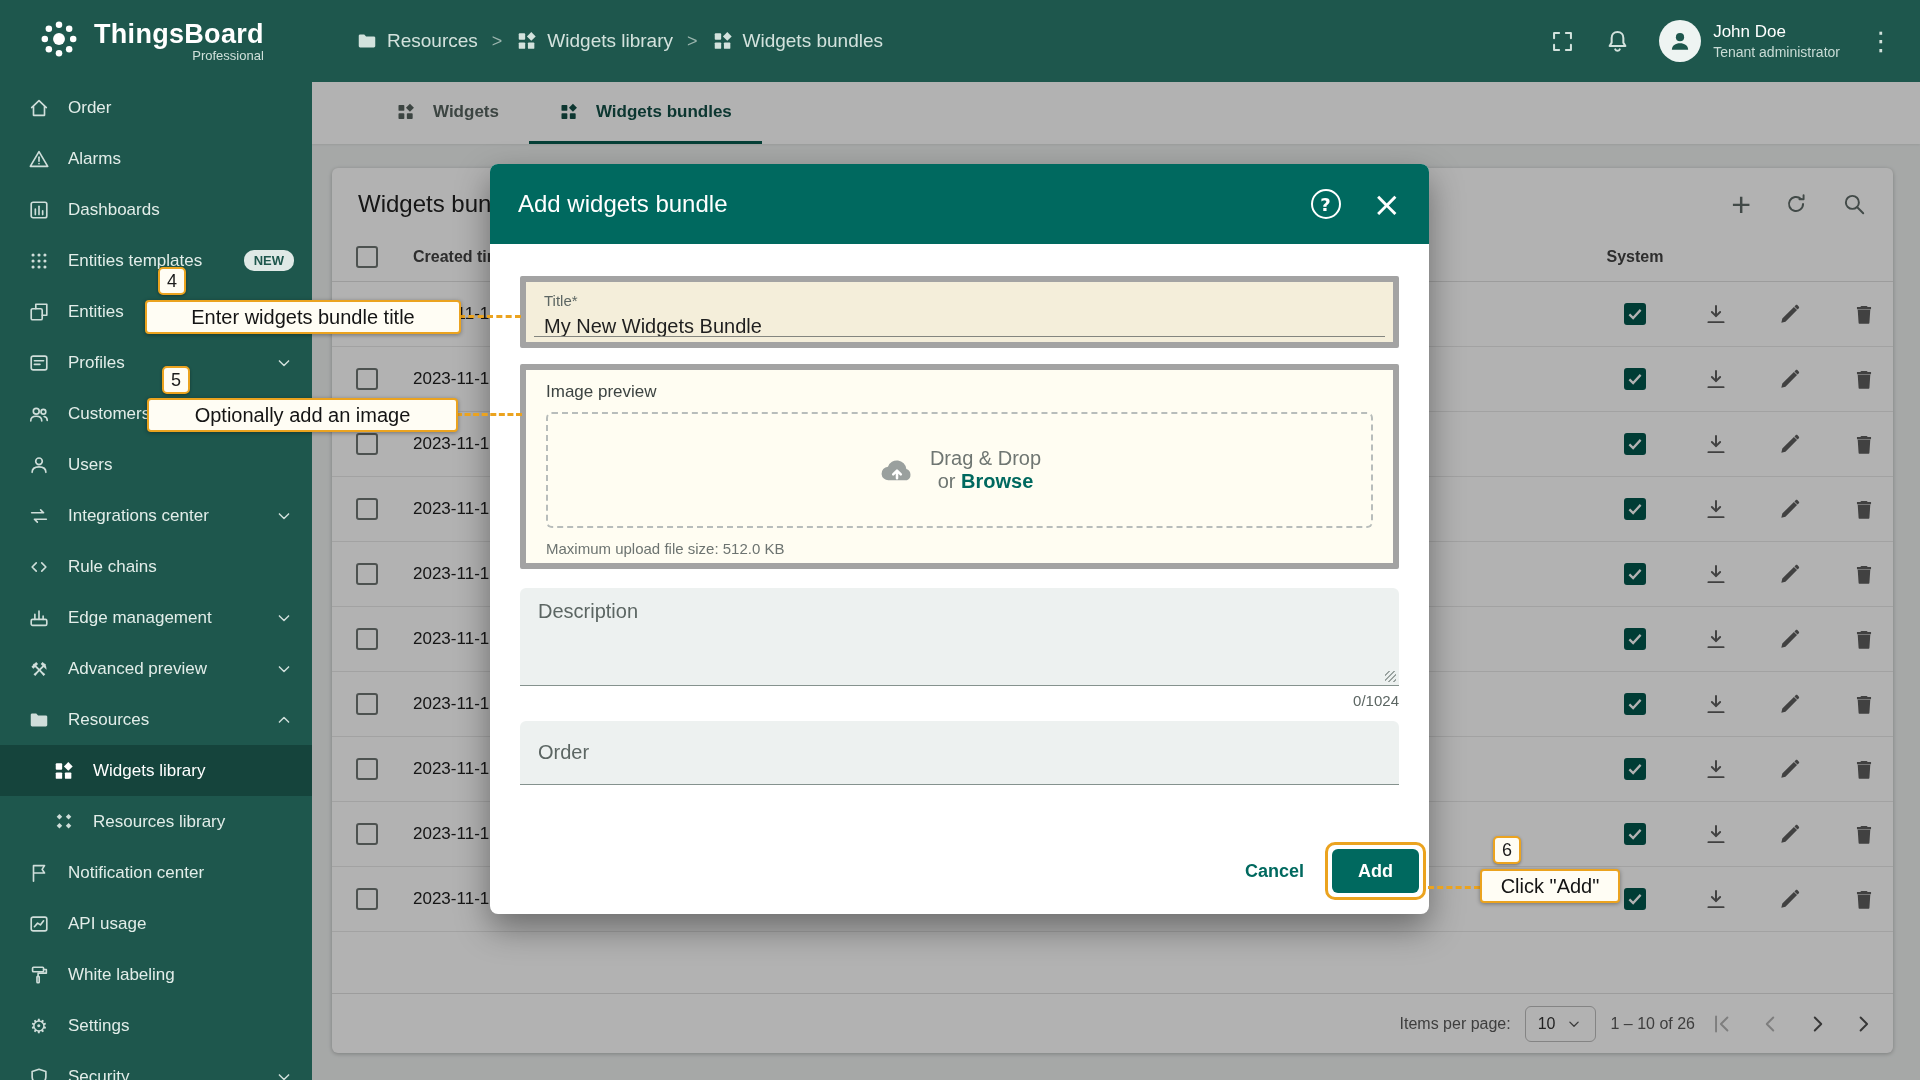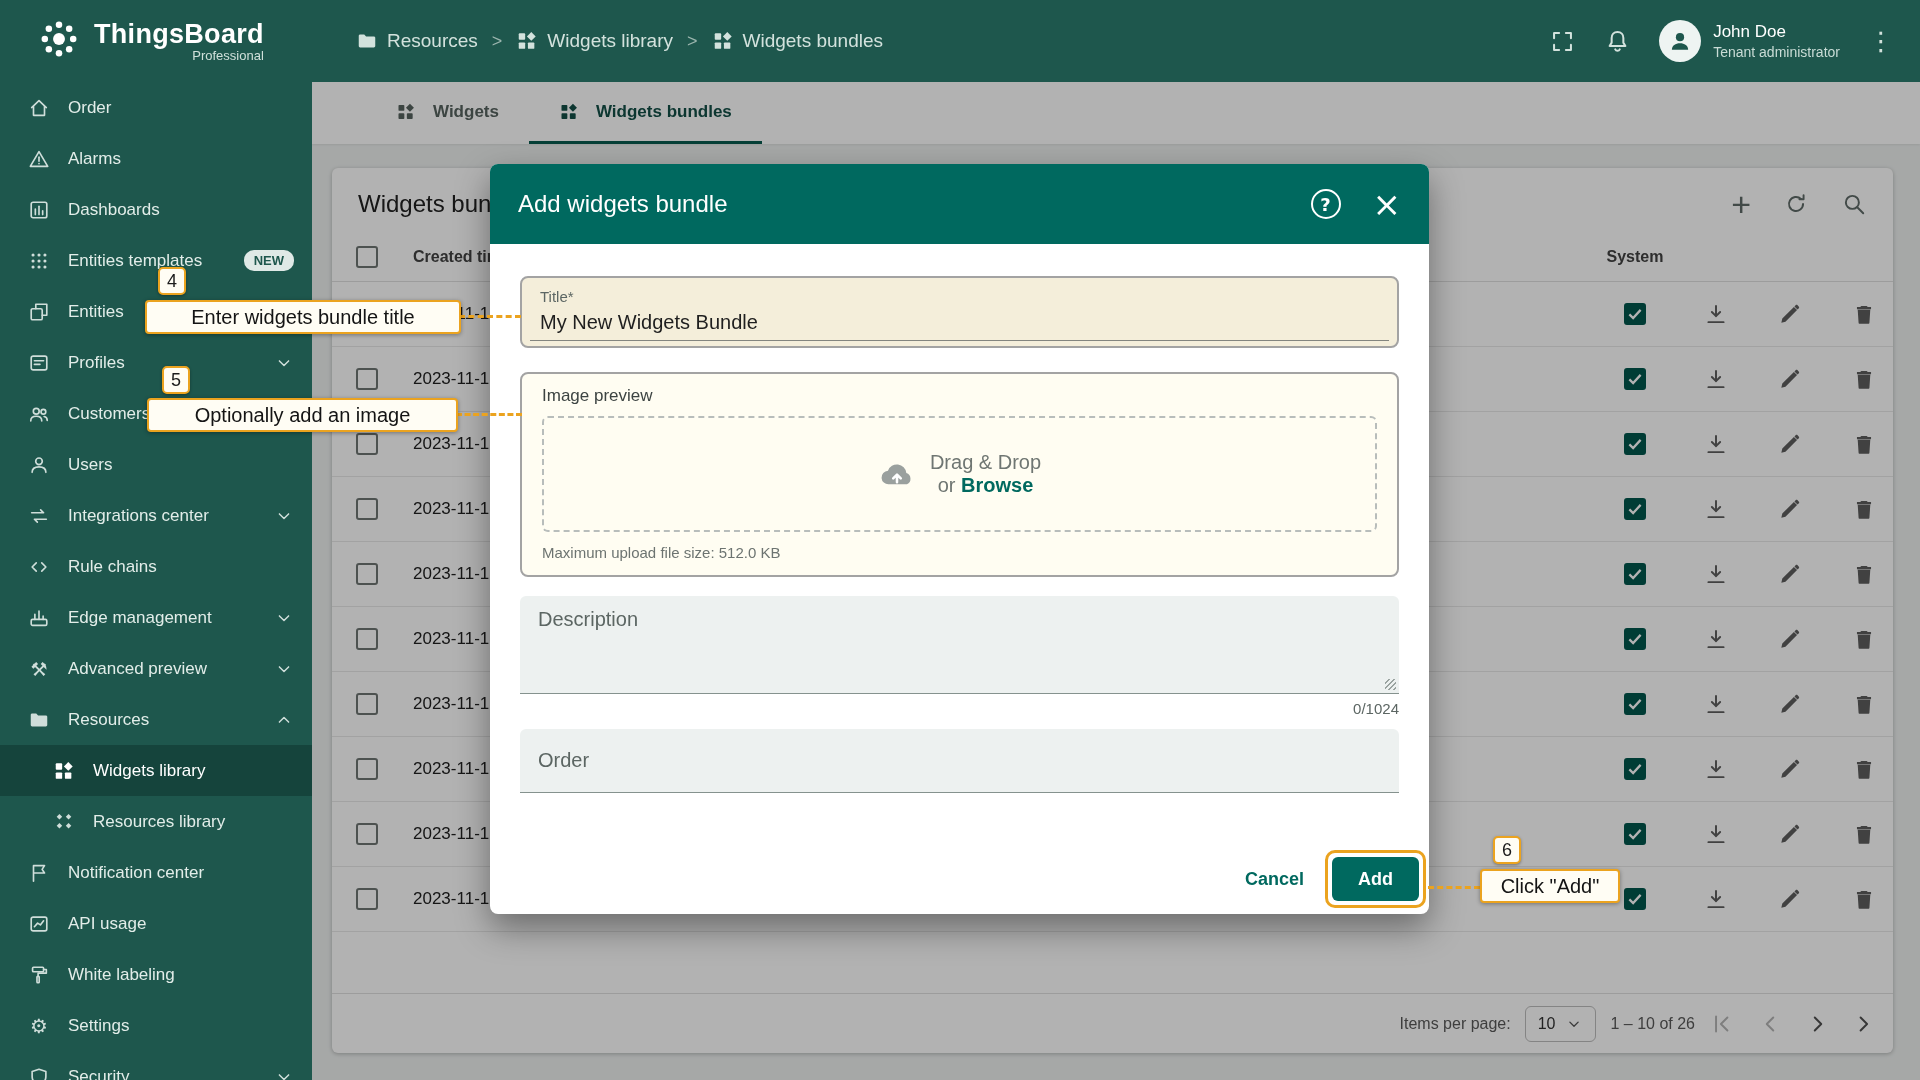--- a/index.html
+++ b/index.html
@@ -69,26 +69,26 @@
   
   .backdrop{position:absolute;top:82px;left:312px;right:0;bottom:0;background:rgba(0,0,0,.30);z-index:10}
 
   
   .modal{position:absolute;left:490px;top:164px;width:939px;height:750px;background:#fff;border-radius:8px;box-shadow:0 14px 34px rgba(0,0,0,.4);z-index:20;overflow:hidden}
   .modal-h{height:80px;background:#00695f;display:flex;align-items:center;padding:0 28px;color:#fff}
   .modal-title{font-size:24px;font-weight:500}
   .help-btn{margin-left:auto;width:30px;height:30px;border:2.5px solid #fff;border-radius:50%;display:flex;align-items:center;justify-content:center;font-size:18px;font-weight:700;cursor:pointer}
   .close-btn{margin-left:32px;font-size:34px;line-height:.9;cursor:pointer}
   .modal-b{padding:0 30px}
-  .hl{border:2px solid #a3a3a3;border-radius:8px}
+  .hl{border:6px solid #a3a3a3;border-radius:2px}
   .f-title{margin-top:32px;height:72px;background:#f4eeda;padding:10px 18px;position:relative}
   .f-title:after{content:"";position:absolute;left:8px;right:8px;bottom:5px;border-bottom:1.5px solid #83857f}
   .f-label{font-size:15px;color:#5c6663}
   .f-title input{border:none;background:transparent;outline:none;font-size:20px;color:#1f1f1f;margin-top:6px;width:100%;font-family:"Liberation Sans",sans-serif}
-  .f-image{margin-top:24px;height:205px;background:#fffdf2;padding:12px 20px}
+  .f-image{margin-top:16px;height:205px;background:#fffdf2;padding:12px 20px}
   .img-label{font-size:17px;color:#3d4442}
   .dropzone{margin-top:10px;height:116px;border:2px dashed #b8bdbb;border-radius:6px;display:flex;align-items:center;justify-content:center;gap:14px;cursor:pointer}
   .dz-cloud{color:#9aa09e}
   .dz-cloud svg{width:38px;height:38px;display:block}
   .dz-texts{font-size:20px;color:#6f7672;text-align:center}
   .dz-browse{color:#00695f;font-weight:700;cursor:pointer}
   .maxsize{margin-top:12px;font-size:15px;color:#6d7471}
   .f-fill{background:#edf1f0;border-radius:6px 6px 0 0;border-bottom:1.5px solid #85928e}
   .f-desc{margin-top:19px;height:98px;padding:12px 18px;position:relative;font-size:20px;color:#5c6663}
   .rsz{position:absolute;right:3px;bottom:3px;width:11px;height:11px;background:repeating-linear-gradient(135deg,transparent 0 2.2px,#9aa3a0 2.2px 3.6px)}

